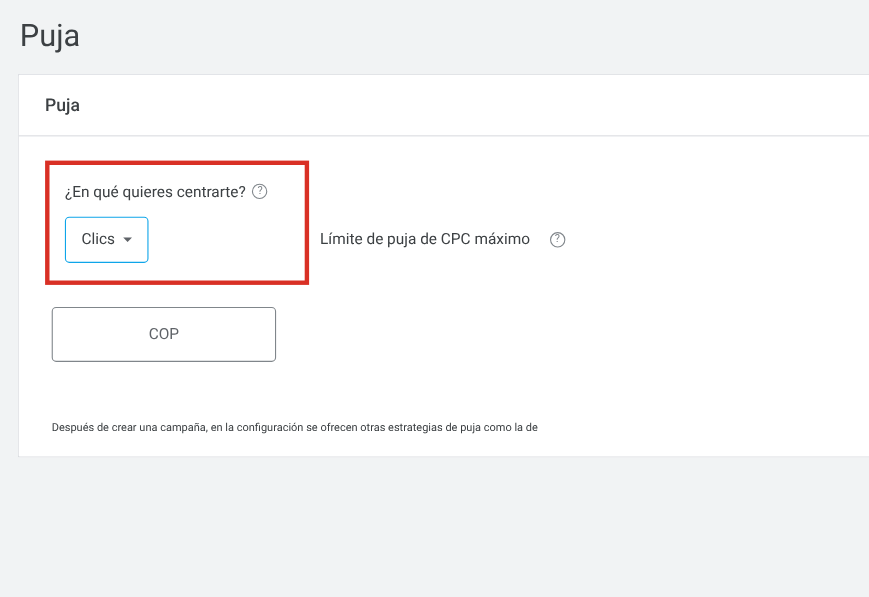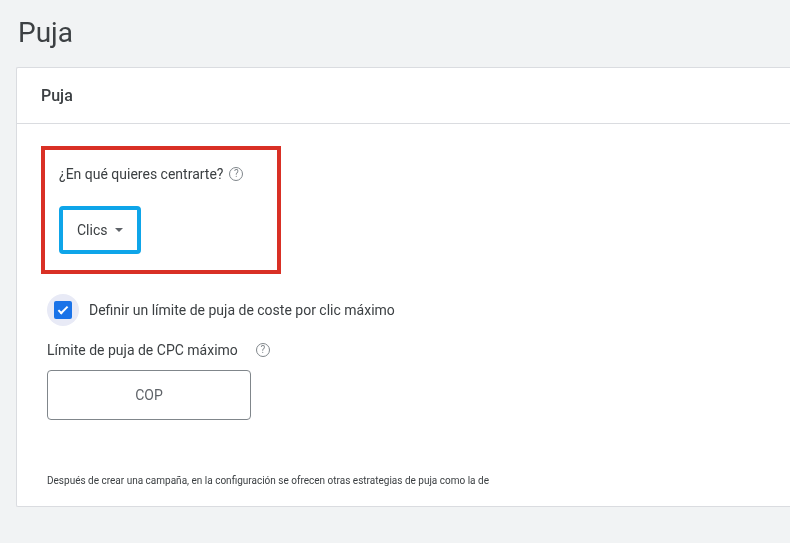--- a/index.html
+++ b/index.html
@@ -41,38 +41,37 @@
       border: 4px solid #d93025;
       padding: 14px 14px 16px 14px;
       display: inline-block;
       width: 240px;
       margin-bottom: 20px;
     }
     .question-label {
       font-size: 14px;
       color: #3c4043;
       display: inline-flex;
-      align-items: center;
       gap: 6px;
-      margin-bottom: 24px;
+      margin-bottom: 14px;
     }
     .help-icon {
       width: 14px;
       height: 14px;
       border: 1px solid #80868b;
       border-radius: 50%;
       display: inline-flex;
       align-items: center;
       justify-content: center;
       font-size: 10px;
       color: #80868b;
       line-height: 1;
     }
     .dropdown {
-      border: 4px solid #0ea5e9;
+      border: 1px solid #0ea5e9;
       border-radius: 4px;
       padding: 12px 14px;
       display: inline-flex;
       align-items: center;
       gap: 8px;
       font-size: 14px;
       color: #3c4043;
       cursor: pointer;
       background: #fff;
     }
@@ -163,28 +162,20 @@
       <div class="question-label">
         <span>¿En qué quieres centrarte?</span>
         <span class="help-icon">?</span>
       </div>
       <div class="dropdown">
         <span>Clics</span>
         <span class="caret-down"></span>
       </div>
     </div>
 
-    <div class="checkbox-row">
-      <div class="checkbox-wrap">
-        <div class="checkbox">
-          <div class="checkmark"></div>
-        </div>
-      </div>
-      <span class="checkbox-label">Definir un límite de puja de coste por clic máximo</span>
-    </div>
 
     <div class="cpc-label">
       <span>Límite de puja de CPC máximo</span>
       <span class="help-icon">?</span>
     </div>
 
     <div class="currency-input">
       <span class="currency-text">COP</span>
     </div>
 

